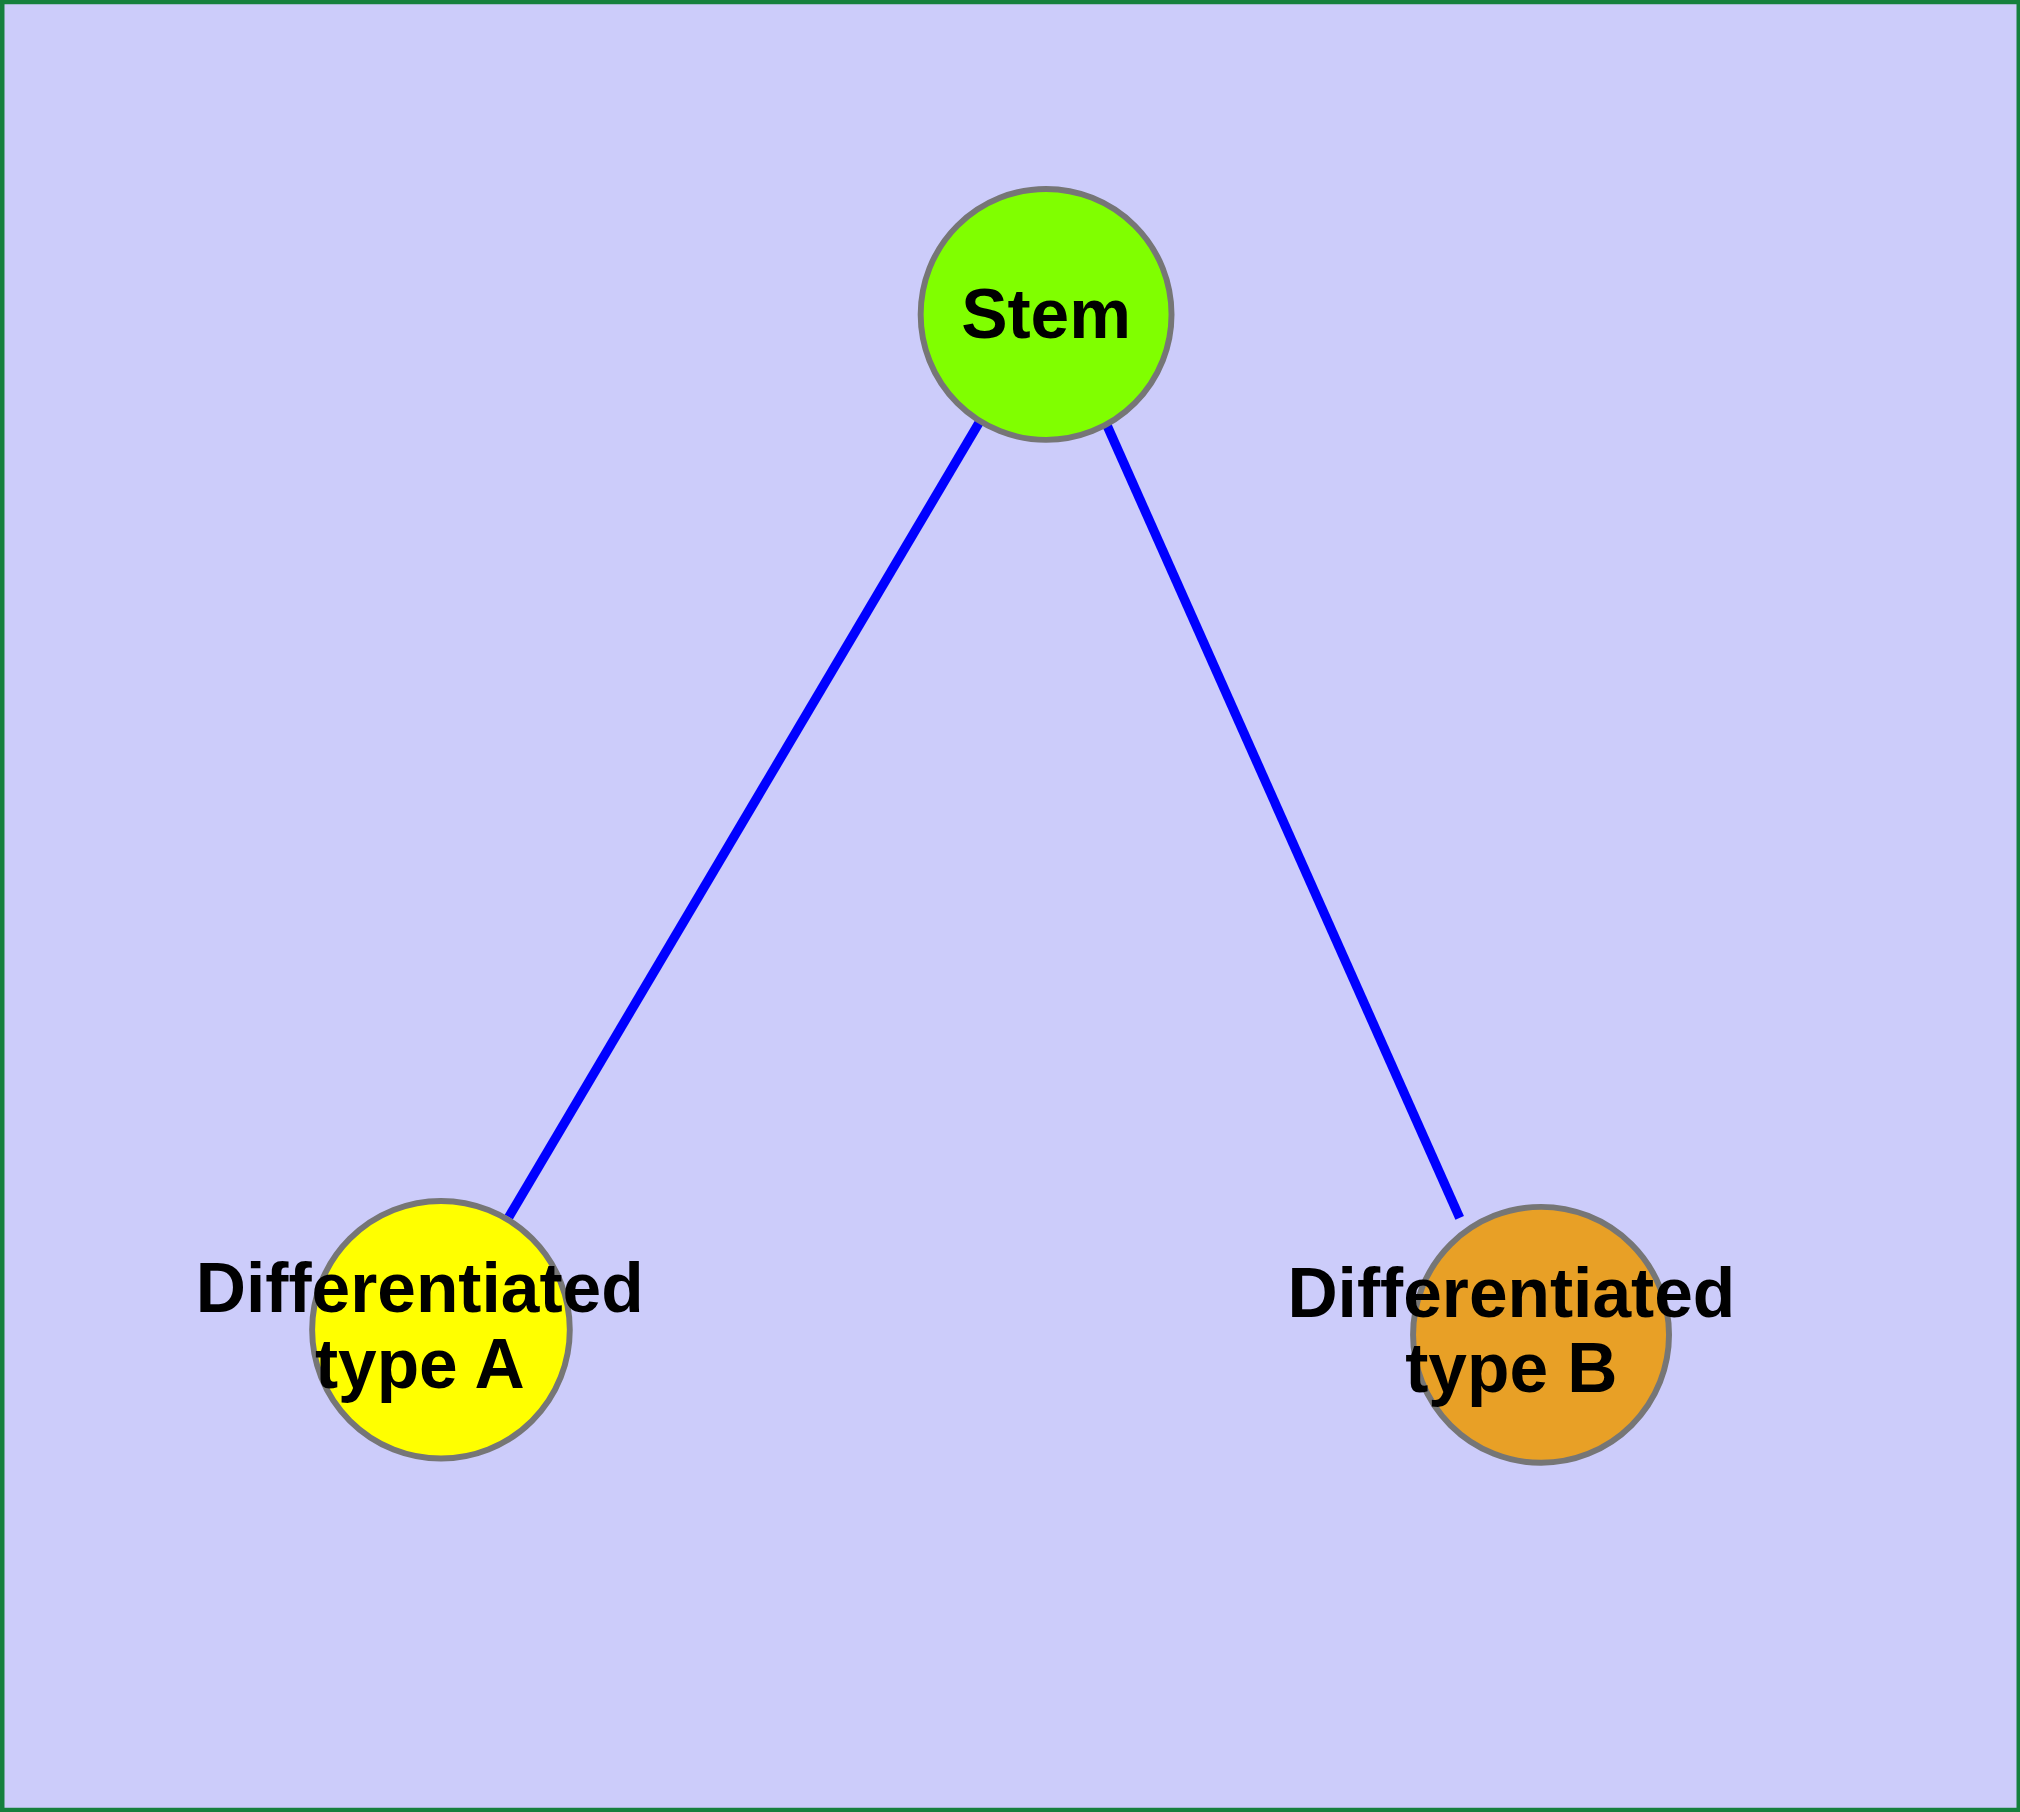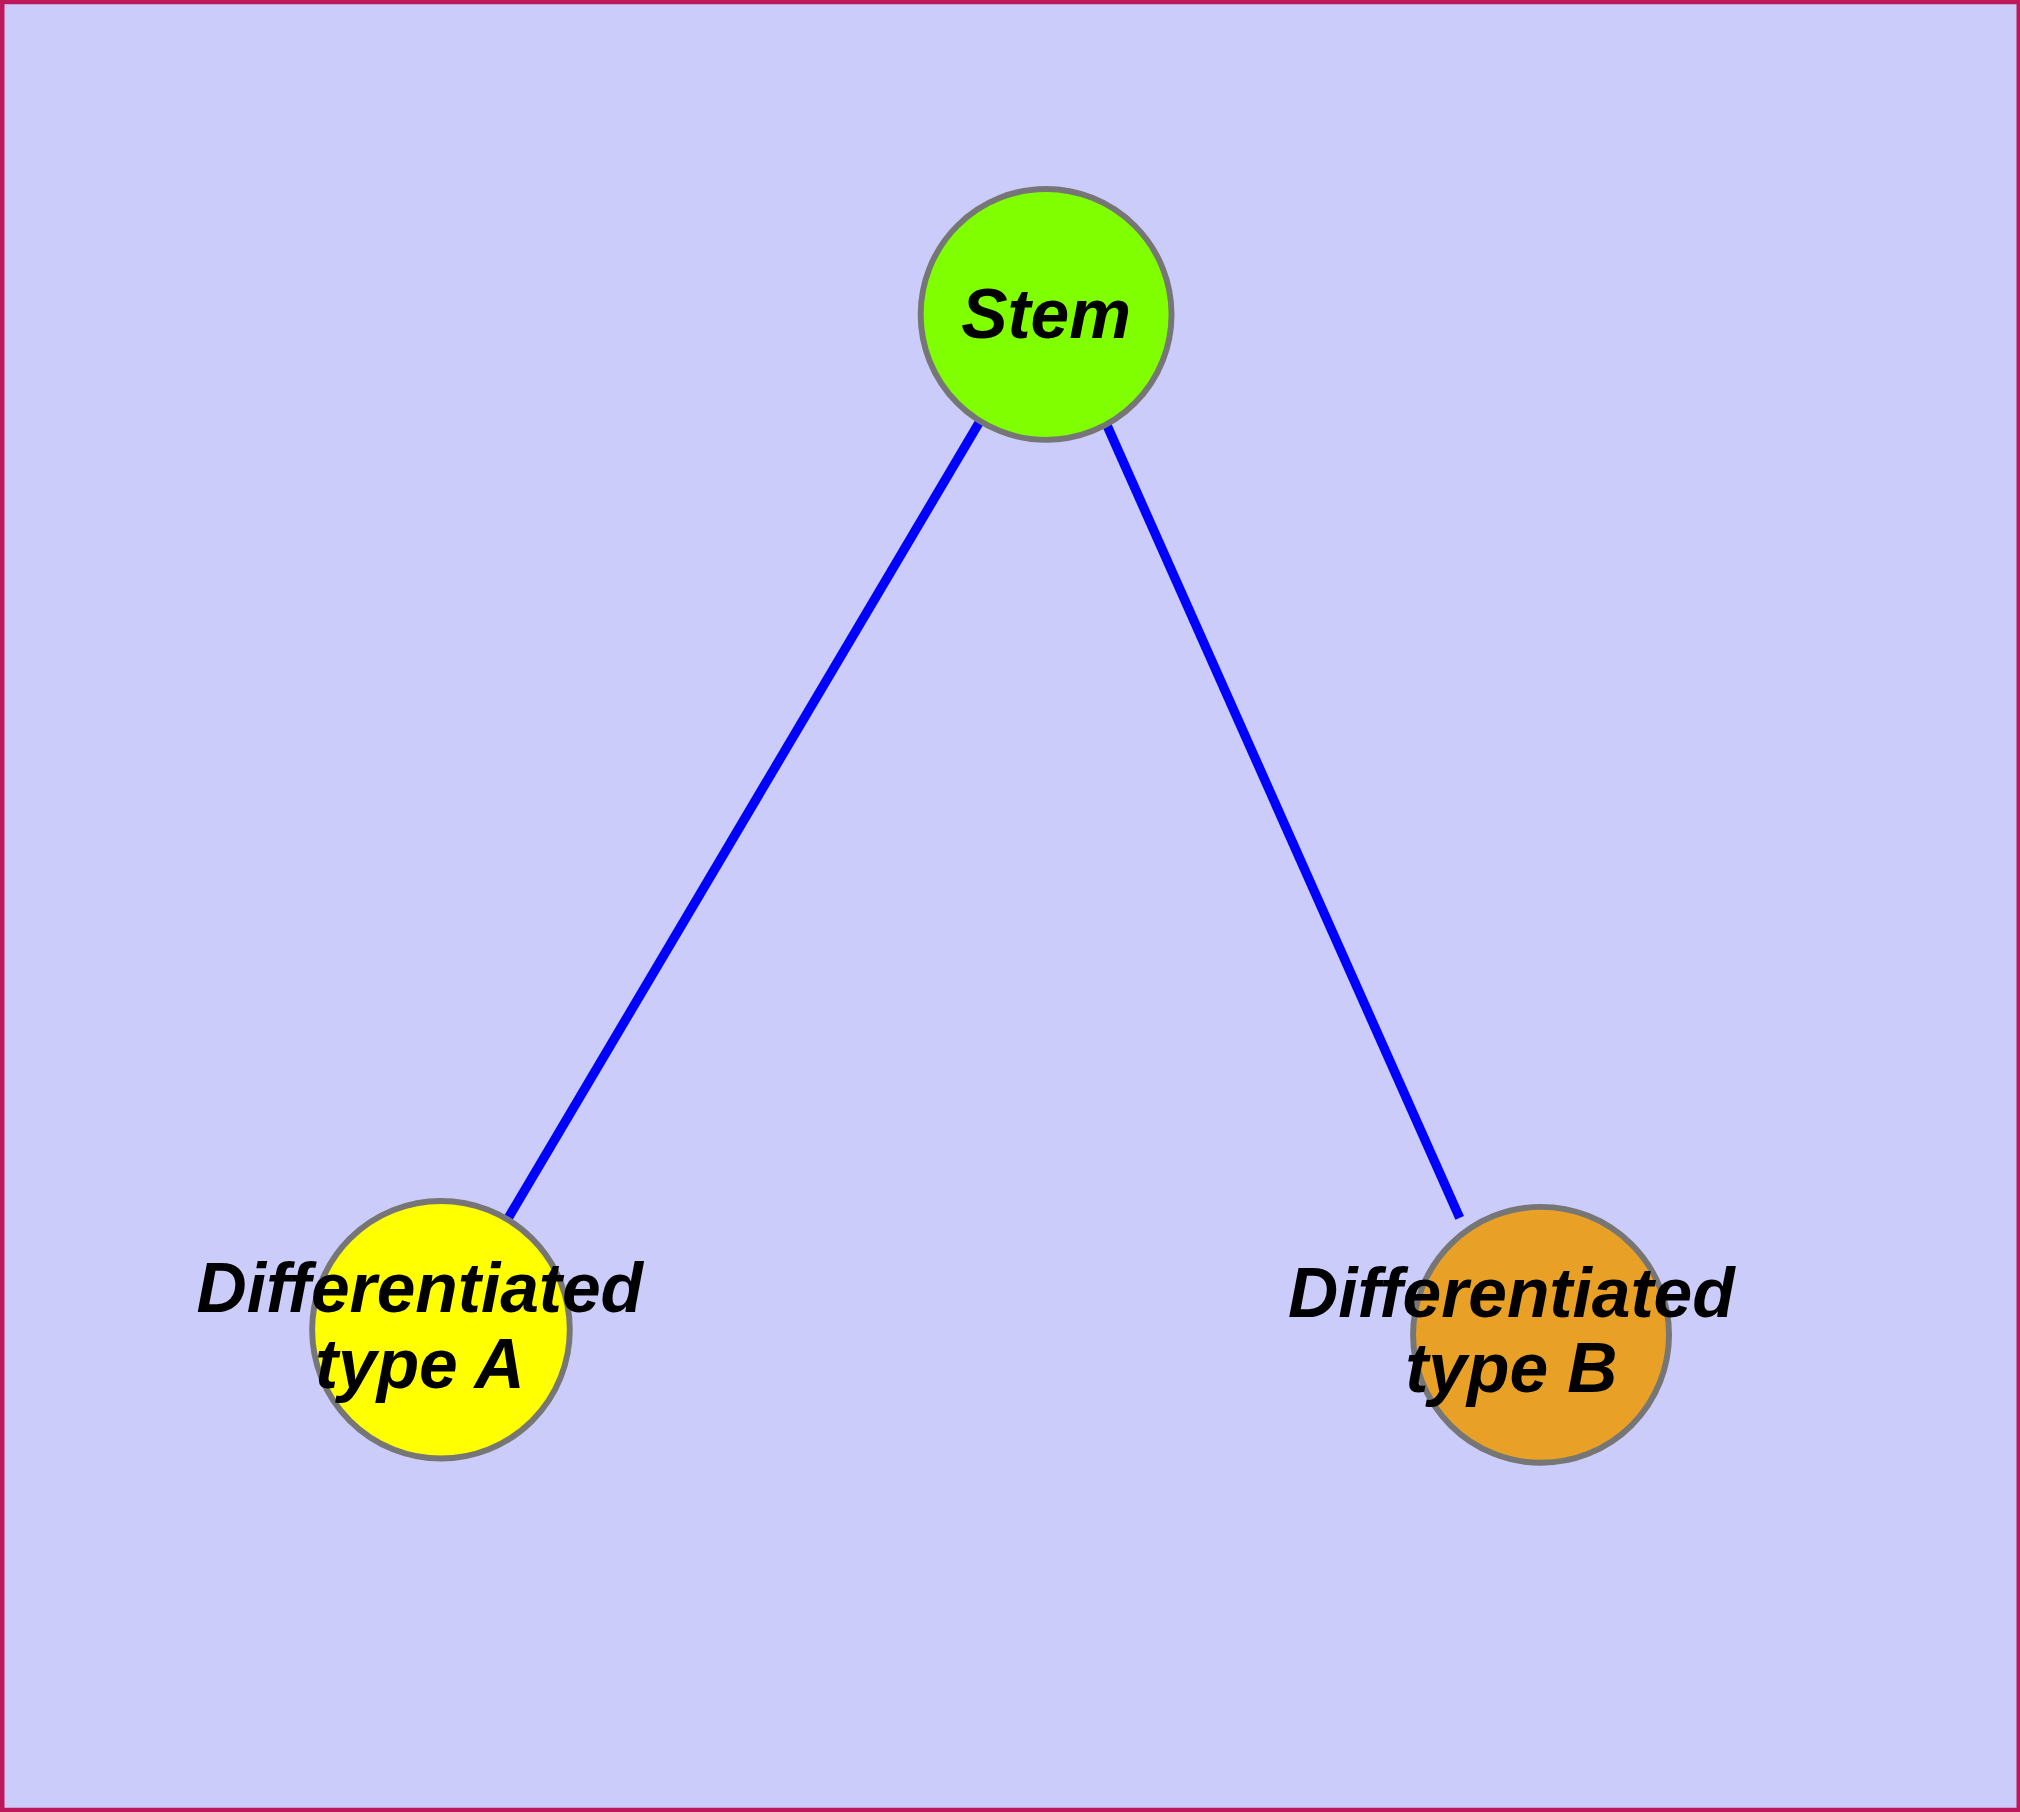--- a/index.html
+++ b/index.html
@@ -27,21 +27,21 @@
   .node-label {
     font-family: "Liberation Sans", sans-serif;
     font-weight: bold;
     fill: #000000;
     paint-order: normal;
   }
 </style>
 </head>
 <body style="background: rgb(255, 255, 255);">
 
-<div id="diagram-root" style="background: #be185d; font-style: italic;">
+<div id="diagram-root" style="background: #15803d;">
   <svg id="diagram-svg" viewBox="0 0 2384 2138" xmlns="http://www.w3.org/2000/svg">
 
     <rect id="bg-rect" x="5" y="5" width="2374" height="2128" fill="#ccccfa"></rect>
 
     <g id="edges-group">
       <line id="edge-0" x1="1156" y1="497" x2="600" y2="1436" stroke="#0000ff" stroke-width="11" stroke-linecap="butt"></line>
       <line id="edge-1" x1="1305" y1="500" x2="1722" y2="1437" stroke="#0000ff" stroke-width="11" stroke-linecap="butt"></line>
     </g>
 
     <g id="nodes-group">

